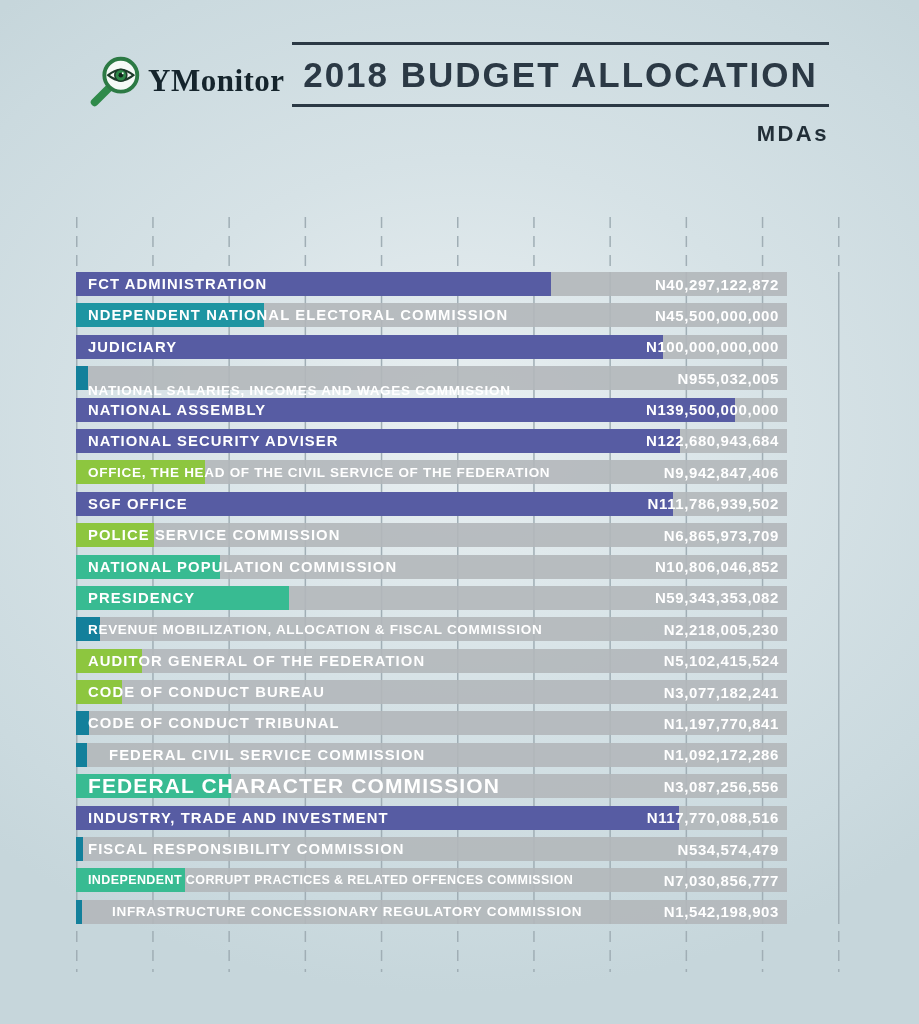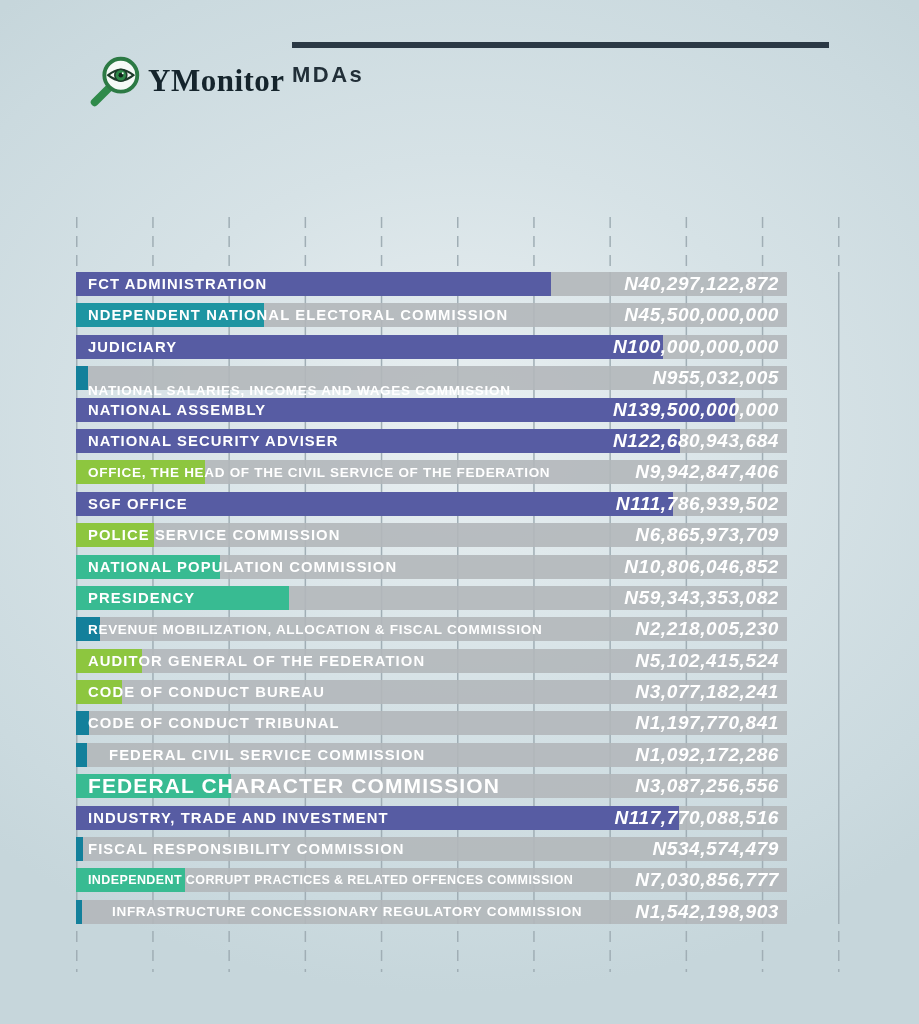--- a/index.html
+++ b/index.html
@@ -6,46 +6,47 @@
   body{
     width:919px;height:1024px;position:relative;overflow:hidden;
     font-family:"Liberation Sans",sans-serif;
     background:radial-gradient(ellipse 75% 55% at 50% 42%, #eaf0f2 0%, #d6e2e6 48%, #cbdadf 85%, #c6d6db 100%);
   }
   .logo{position:absolute;left:84px;top:50px;display:flex;align-items:center;}
   .logo-text{font-family:"Liberation Serif",serif;font-weight:bold;font-size:31px;color:#15242c;letter-spacing:0.5px;margin-left:2px;}
   .title-block{position:absolute;left:292px;top:42px;width:537px;}
   .rule{height:3px;background:#2b3945;}
   .page-title{text-align:center;font-size:35px;font-weight:bold;letter-spacing:2px;color:#2b3945;padding:10px 0 9px 0;white-space:nowrap;}
-  .subtitle{text-align:left;font-size:22px;font-weight:bold;letter-spacing:2.5px;color:#222f38;margin-top:14px;}
+  .subtitle{text-align:right;font-size:22px;font-weight:bold;letter-spacing:2.5px;color:#222f38;margin-top:14px;}
   .chart{position:absolute;left:76px;top:215px;width:711px;height:758px;}
   .grid-svg{position:absolute;left:0;top:0;}
   .rows{position:absolute;top:57px;left:0;right:0;}
   .row{position:relative;height:24px;margin-bottom:7.4px;background:rgba(178,183,186,0.9);}
   .bar{position:absolute;top:0;left:0;height:100%;}
   .row-label{position:absolute;left:12px;top:0;height:100%;display:flex;align-items:center;color:#fff;font-weight:bold;white-space:nowrap;text-transform:uppercase;}
-  .row-value{position:absolute;right:8px;top:0;height:100%;display:flex;align-items:center;color:#fff;font-weight:bold;font-size:19px;letter-spacing:0.6px;font-style:italic;}
+  .row-value{position:absolute;right:8px;top:0;height:100%;display:flex;align-items:center;color:#fff;font-weight:bold;font-size:15px;letter-spacing:0.6px;}
 </style>
 </head>
 <body>
 
 <div class="logo">
   <svg width="62" height="62" viewBox="0 0 64 64">
     <line x1="11" y1="54" x2="25" y2="40" stroke="#2f8a4a" stroke-width="8" stroke-linecap="round"></line>
     <circle cx="38" cy="26" r="17" fill="#f6faf7" stroke="#2c7a44" stroke-width="4"></circle>
     <path d="M 25 26 Q 38 15 51 26 Q 38 37 25 26 Z" fill="none" stroke="#1d3b2a" stroke-width="2.2"></path>
     <circle cx="38" cy="26" r="6.2" fill="#2f8a4a" stroke="#1d3b2a" stroke-width="1.6"></circle>
     <circle cx="38" cy="26" r="2.4" fill="#10241a"></circle>
     <circle cx="40" cy="24" r="1" fill="#ffffff"></circle>
   </svg>
   <div class="logo-text">YMonitor</div>
 </div>
 
 <div class="title-block">
   <div class="rule"></div>
+  <div class="page-title">2018 BUDGET ALLOCATION</div>
   <div class="rule"></div>
   <div class="subtitle">MDAs</div>
 </div>
 
 <div class="chart">
   <svg class="grid-svg" width="764" height="758">
       <line x1="0.75" x2="0.75" y1="2" y2="56" stroke="#a0aeb5" stroke-width="1.5" stroke-dasharray="11 8"></line>
       <line x1="0.75" x2="0.75" y1="57" y2="709" stroke="#a0aeb5" stroke-width="1.5"></line>
       <line x1="0.75" x2="0.75" y1="716" y2="757" stroke="#a0aeb5" stroke-width="1.5" stroke-dasharray="11 8"></line>
       <line x1="76.95" x2="76.95" y1="2" y2="56" stroke="#a0aeb5" stroke-width="1.5" stroke-dasharray="11 8"></line>

